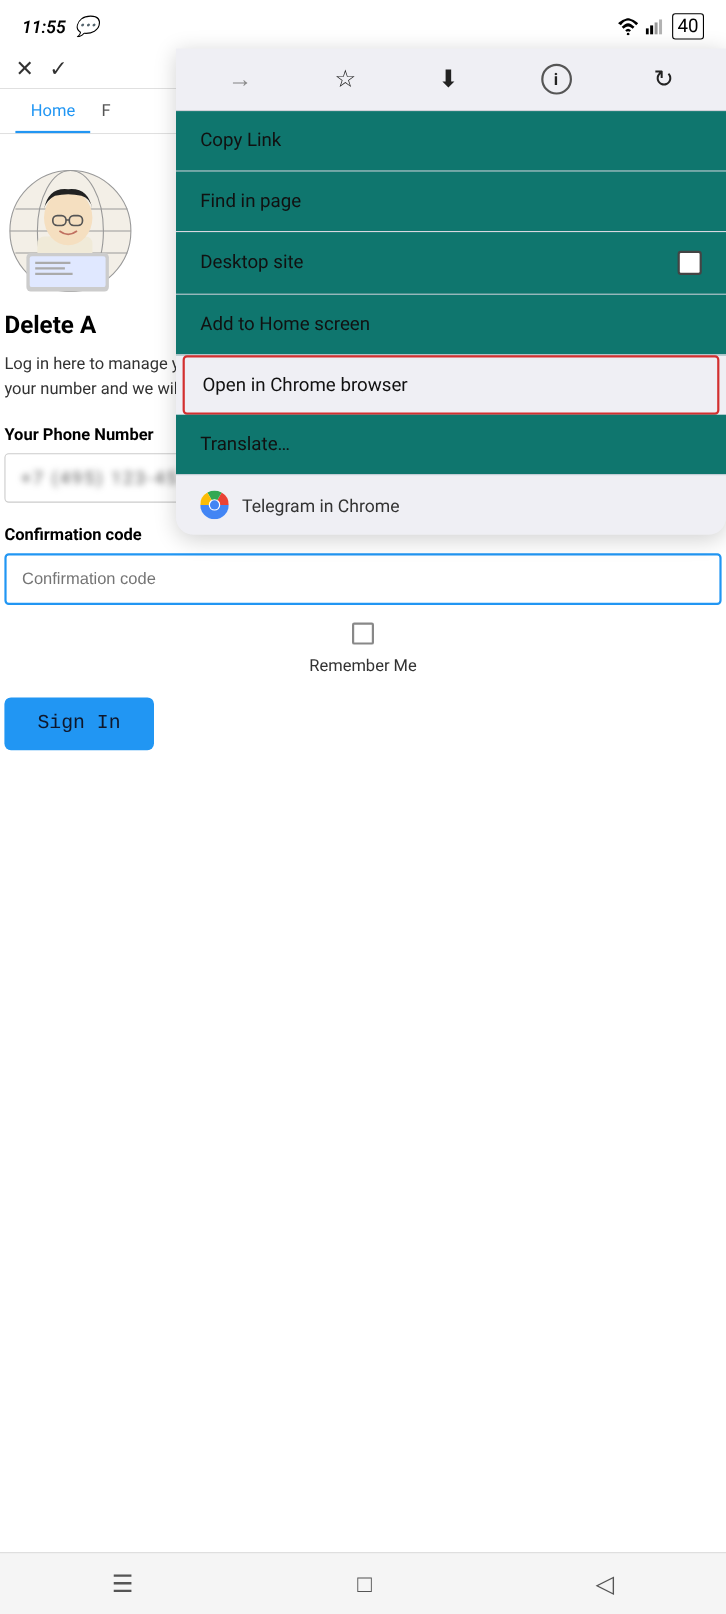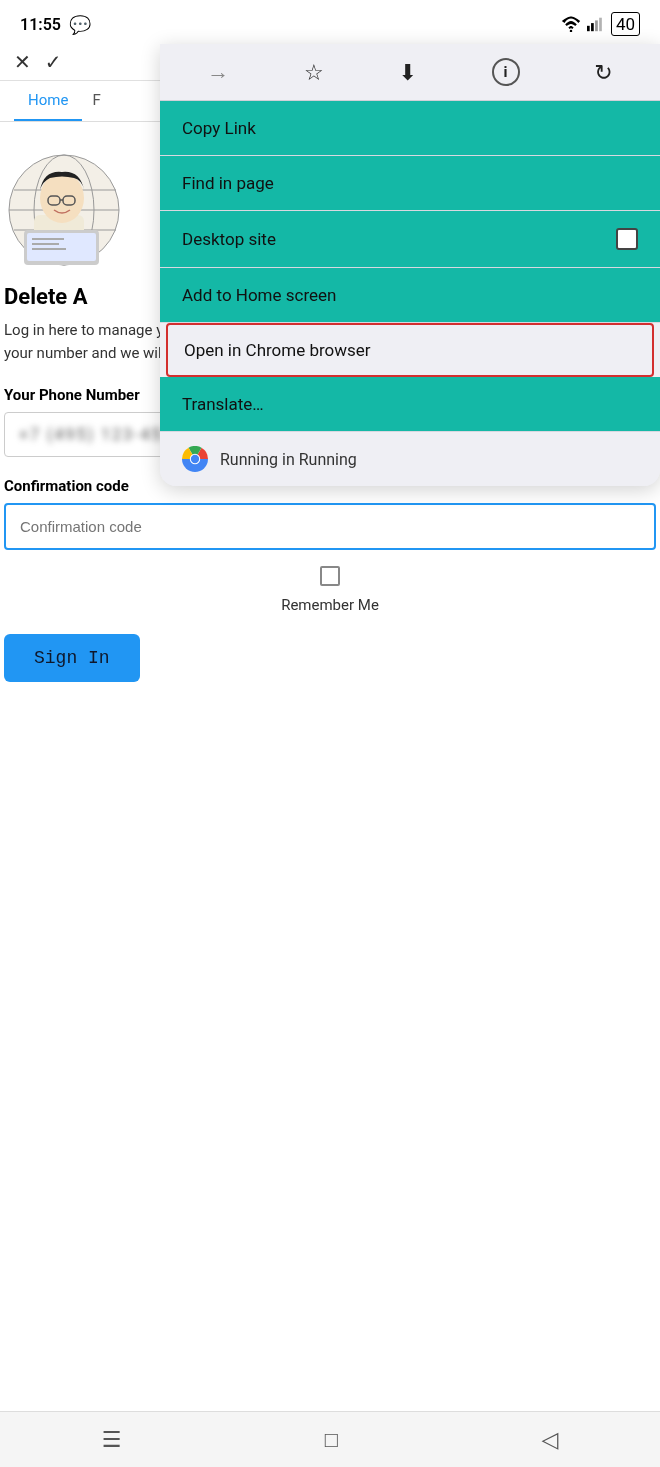--- a/index.html
+++ b/index.html
@@ -219,21 +219,21 @@
     .menu-toolbar-icon.dark {
       color: #222;
     }
 
     
     .menu-item {
       padding: 17px 22px;
       font-size: 17px;
       color: #111;
       border-bottom: 1px solid #d8d8e0;
-      background: #14b8a6;
+      background: #0f766e;
       display: flex;
       align-items: center;
       justify-content: space-between;
       cursor: pointer;
     }
     .menu-item:last-child {
       border-bottom: none;
     }
 
     
@@ -276,21 +276,21 @@
     
     .illus-svg {
       width: 130px;
       height: 130px;
     }
   </style>
 </head>
 <body>
 
 <div class="status-bar">
-  <div style="display:flex;align-items:center;gap:8px;">
+  <div style="display:flex;align-items:center;gap:8px;font-style:italic;">
     <span class="status-time">11:55</span>
 
     <span style="font-size:18px;">💬</span>
   </div>
   <div class="status-icons">
 
     <svg width="20" height="16" viewBox="0 0 24 18">
         <path d="M1 5.5C5.4 1.5 10.4 0 12 0s6.6 1.5 11 5.5l-2.2 2.2C17.2 4 14.7 2.5 12 2.5S6.8 4 4.2 7.7L1 5.5zm4 4C7.6 7 9.7 5.5 12 5.5s4.4 1.5 7 4L17 11.5c-1.3-1.3-3-2.5-5-2.5s-3.7 1.2-5 2.5L5 9.5zm3.8 3.8C10 12.3 11 11.5 12 11.5s2 .8 3.2 1.8l-1.6 1.6c-.4-.4-.9-.7-1.6-.7s-1.2.3-1.6.7l-1.6-1.6zM12 16a1.5 1.5 0 100 3 1.5 1.5 0 000-3z"></path>
       </svg>
 
@@ -361,21 +361,21 @@
       <path d="M50 50 L100 50 A50 50 0 0 0 75 6.7 Z" fill="#EA4335"></path>
 
       <path d="M50 50 L75 6.7 A50 50 0 0 0 25 6.7 Z" fill="#34A853"></path>
 
       <path d="M50 50 L25 6.7 A50 50 0 0 0 0 50 Z" fill="#FBBC05"></path>
 
       <path d="M50 50 L0 50 A50 50 0 0 0 100 50 Z" fill="#4285F4"></path>
       <circle cx="50" cy="50" r="20" fill="#fff"></circle>
       <circle cx="50" cy="50" r="16" fill="#4285F4"></circle>
     </svg>
-    <span>Running in Running</span>
+    <span>Telegram in Chrome</span>
   </div>
 </div>
 
 <div class="nav-tabs">
   <div class="nav-tab active">Home</div>
   <div class="nav-tab-plain">F</div>
 </div>
 
 <div class="page-content">
 

